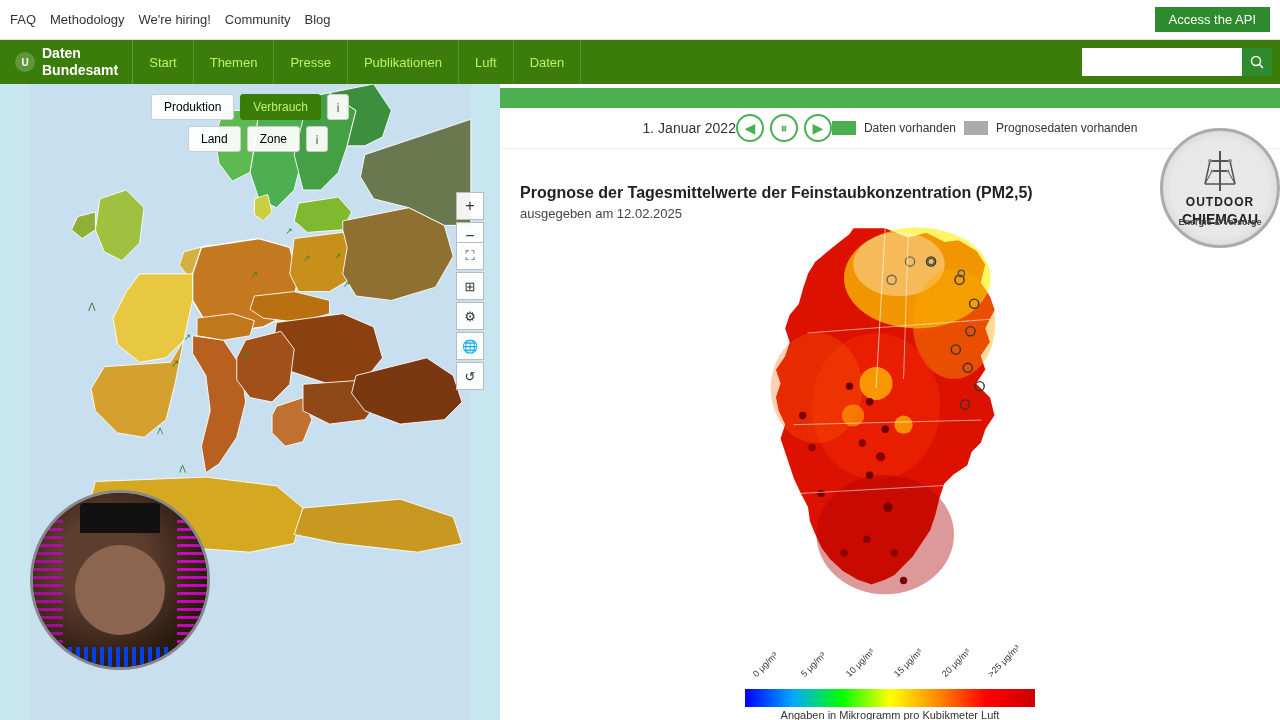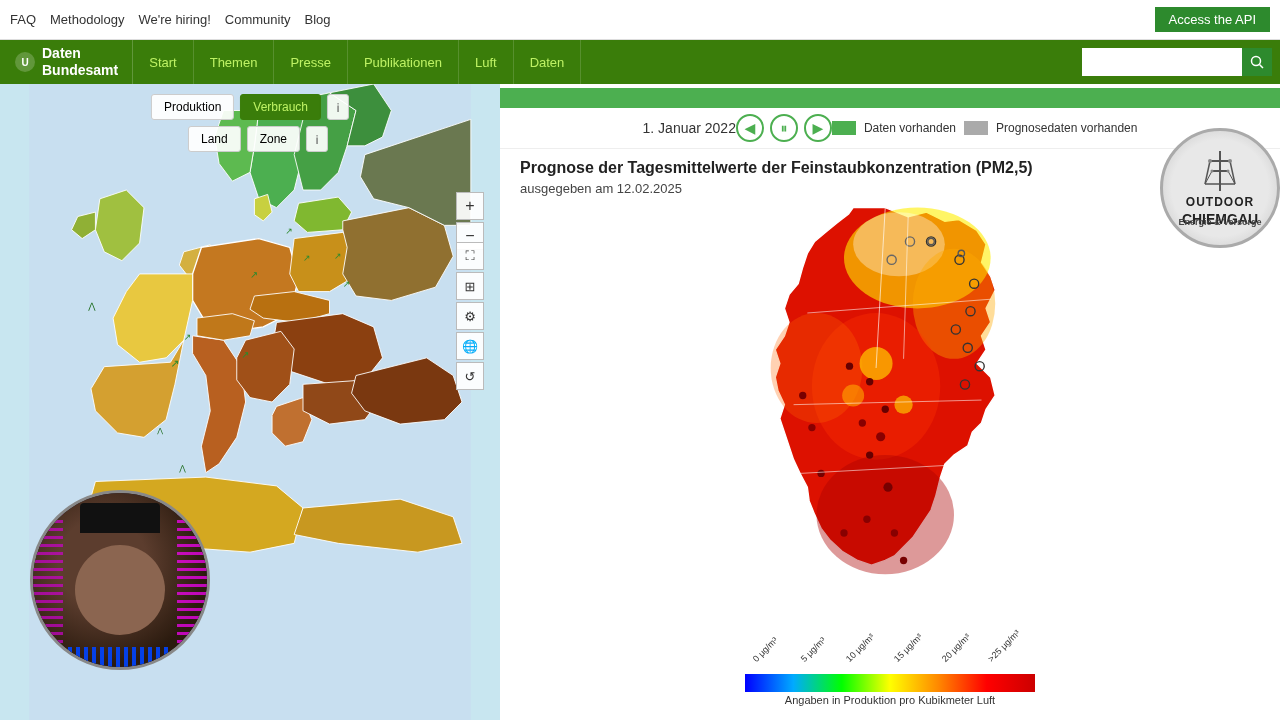--- a/index.html
+++ b/index.html
@@ -364,20 +364,21 @@
       flex-direction: column;
       padding: 10px 20px;
       overflow: hidden;
     }
 
     .forecast-title {
       font-size: 16px;
       font-weight: bold;
       color: #222;
       margin-bottom: 4px;
+      margin-top: 25px;
     }
     .forecast-subtitle {
       font-size: 13px;
       color: #444;
       margin-bottom: 2px;
     }
 
     
     .germany-map-area {
       flex: 1;
@@ -770,18 +771,18 @@
               <div style="display:flex;flex-direction:column;align-items:center;width:48px;">
                 <span style="font-size:9px;transform:rotate(-45deg);transform-origin:bottom left;display:block;white-space:nowrap;color:#333;margin-bottom:6px;margin-left:8px;">20 μg/m³</span>
               </div>
               <div style="display:flex;flex-direction:column;align-items:center;width:48px;">
                 <span style="font-size:9px;transform:rotate(-45deg);transform-origin:bottom left;display:block;white-space:nowrap;color:#333;margin-bottom:6px;margin-left:8px;">&gt;25 μg/m³</span>
               </div>
             </div>
           </div>
           <div class="color-bar"></div>
         </div>
-        <div class="color-bar-legend-text">Angaben in Produktion pro Kubikmeter Luft</div>
+        <div class="color-bar-legend-text">Angaben in Mikrogramm pro Kubikmeter Luft</div>
       </div>
     </div>
   </div>
 
 </div>
 
 </body></html>

